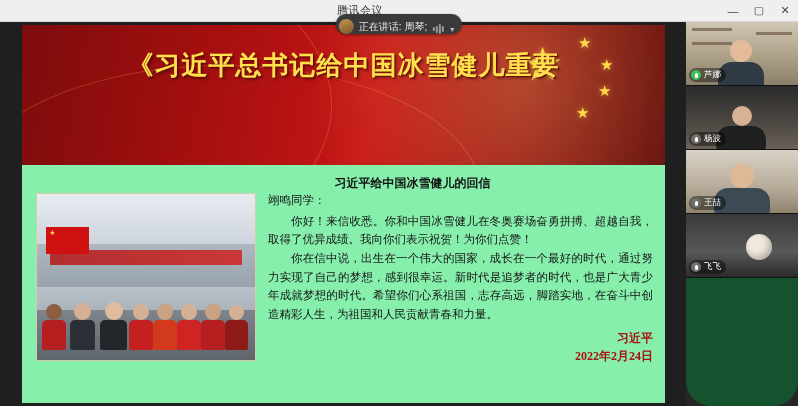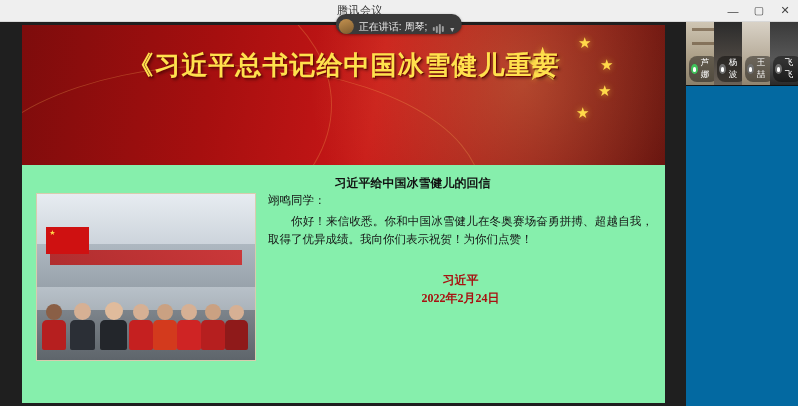--- a/index.html
+++ b/index.html
@@ -170,34 +170,34 @@
     right: 12px;
     font-family: "Liberation Serif", serif;
     color: #141414;
     font-size: 11.5px;
     line-height: 1.62;
   }
   .letter p { text-align: justify; }
   .letter .indent { text-indent: 2em; }
   .letter .greet { margin-bottom: 2px; }
   .sign {
-    text-align: center;
+    text-align: right;
     color: #a81111;
     font-weight: bold;
     font-size: 12px;
     line-height: 1.5;
-    margin-top: 22px;
+    margin-top: 6px;
   }
 
   
   .rail {
     position: absolute; top: 22px; right: 0;
     width: 112px; height: 384px;
-    background: #0369a1;
-    display: flex; flex-direction: row;
+    background: #14532d;
+    display: flex; flex-direction: column; border-radius: 25px;
   }
   .tile {
     position: relative;
     width: 112px; height: 64px;
     border-bottom: 1px solid #111;
     overflow: hidden;
   }
   .tile.active { outline: 2px solid #3fc25a; outline-offset: -2px; }
   .nameplate {
     position: absolute; left: 3px; bottom: 3px;
@@ -312,20 +312,21 @@
             </div>
           <div class="ppl" style="left:88%; width:15px;">
               <div class="head" style="background:#d6b094"></div>
               <div class="body" style="background:#8f1a1a"></div>
             </div>
         </div>
 
         <div class="letter">
           <p class="greet">翊鸣同学：</p>
           <p class="indent">你好！来信收悉。你和中国冰雪健儿在冬奥赛场奋勇拼搏、超越自我，取得了优异成绩。我向你们表示祝贺！为你们点赞！</p>
+          <p class="indent">你在信中说，出生在一个伟大的国家，成长在一个最好的时代，通过努力实现了自己的梦想，感到很幸运。新时代是追梦者的时代，也是广大青少年成就梦想的时代。希望你们心系祖国，志存高远，脚踏实地，在奋斗中创造精彩人生，为祖国和人民贡献青春和力量。</p>
           <div class="sign">
             <div>习近平</div>
             <div>2022年2月24日</div>
           </div>
         </div>
       </div>
 
     </div>
   </div>
 

